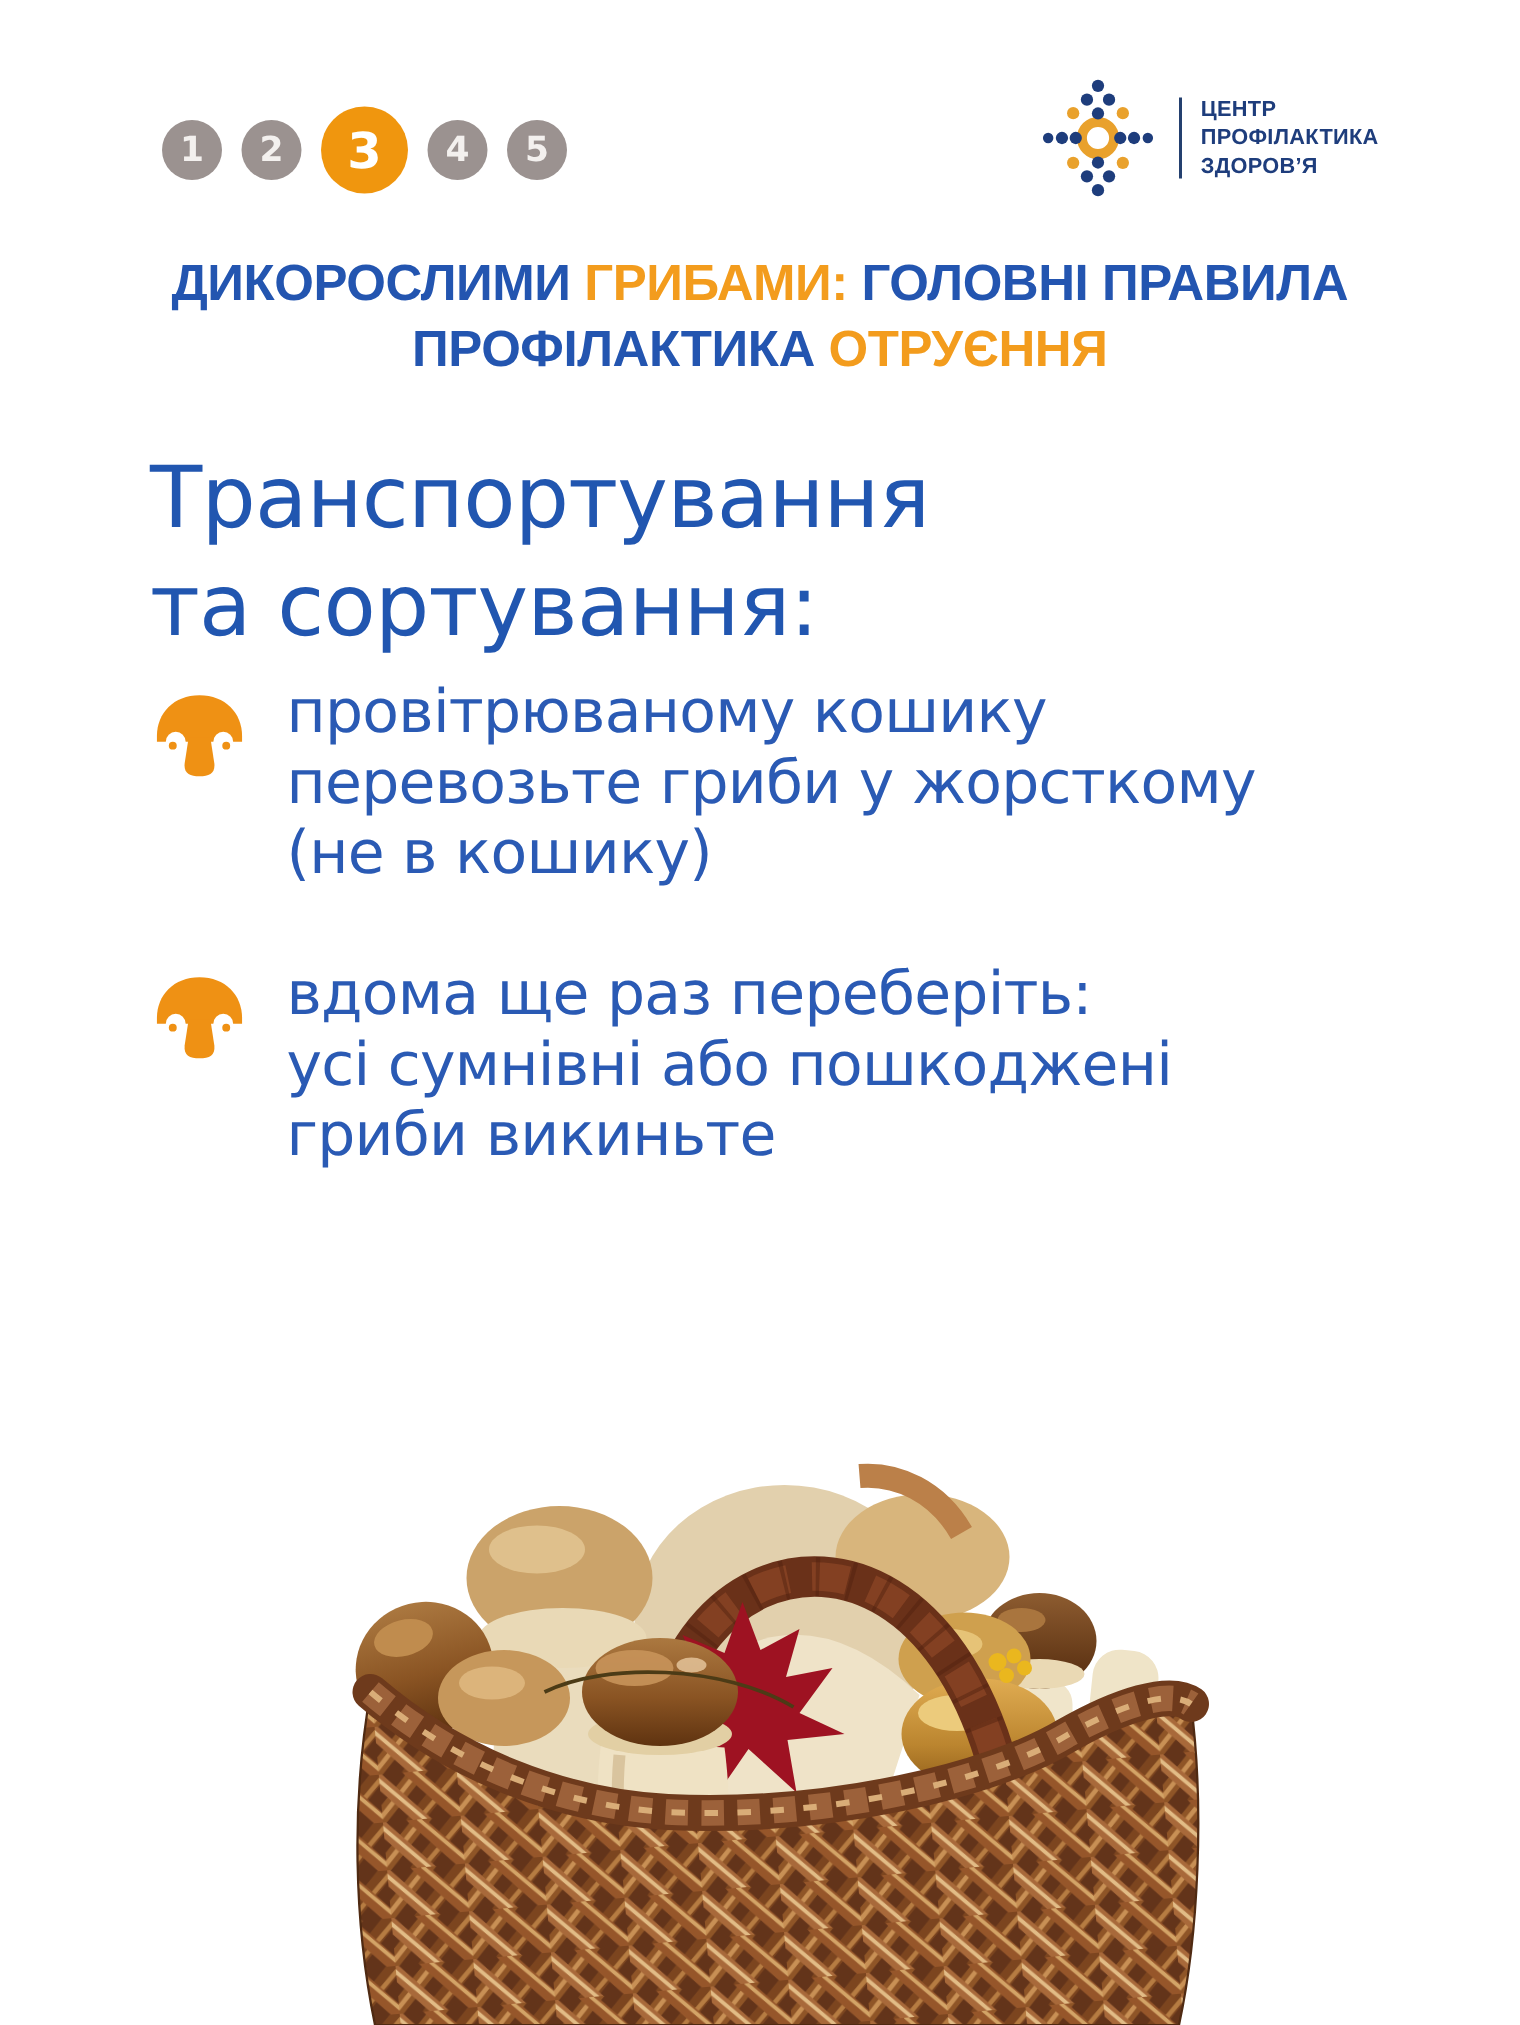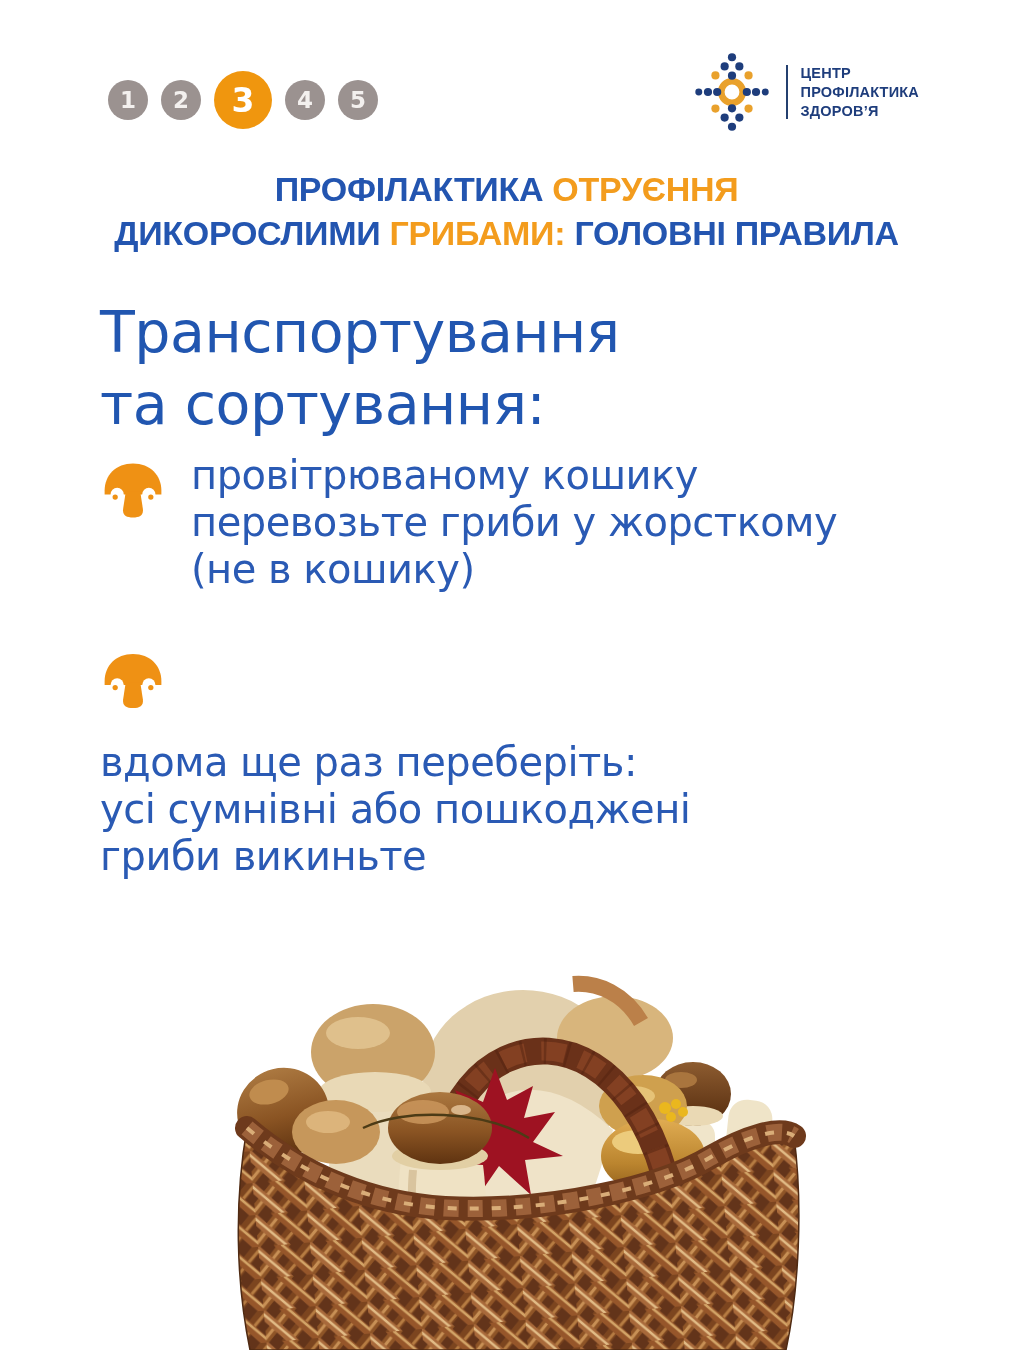--- a/index.html
+++ b/index.html
@@ -34,21 +34,21 @@
   .title .blue{color:var(--title-blue);}
   .title .orange{color:var(--accent-orange);}
 
   
   .heading{position:absolute;left:100px;top:296px;color:var(--heading-blue);
     font-weight:normal;font-size:57px;line-height:72px;letter-spacing:-0.5px;}
 
   
   .bullet{position:absolute;left:100px;display:flex;gap:25px;}
   .bullet-1{top:452px;}
-  .bullet-2{top:640px;flex-direction:column;}
+  .bullet-2{top:640px;}
   .bullet-icon{width:66px;height:61px;flex:0 0 66px;margin-top:8px;color:var(--icon-orange);}
   .bullet-text{color:var(--body-blue);font-size:40px;line-height:47px;letter-spacing:-0.5px;white-space:nowrap;}
 
   
   .photo{position:absolute;left:233px;top:960px;width:574px;height:390px;}
   .photo svg{display:block;width:574px;height:390px;}
 </style>
 </head>
 <body>
 
@@ -90,22 +90,22 @@
     </svg>
     <div class="logo-sep"></div>
     <div class="logo-text">
       <div>ЦЕНТР</div>
       <div>ПРОФІЛАКТИКА</div>
       <div>ЗДОРОВ’Я</div>
     </div>
   </div>
 
   <div class="title">
+    <div><span class="blue">ДИКОРОСЛИМИ </span><span class="orange">ГРИБАМИ: </span><span class="blue">ГОЛОВНІ ПРАВИЛА</span></div>
     <div><span class="blue">ПРОФІЛАКТИКА </span><span class="orange">ОТРУЄННЯ</span></div>
-    <div><span class="blue">ДИКОРОСЛИМИ </span><span class="orange">ГРИБАМИ: </span><span class="blue">ГОЛОВНІ ПРАВИЛА</span></div>
   </div>
 
   <div class="heading">
     <div>Транспортування</div>
     <div>та сортування:</div>
   </div>
 
   <div class="bullet bullet-1">
     <svg class="bullet-icon" viewBox="0 0 100 92">
       <path d="M50,5 C24,5 7,23 7,46 L7,52 L93,52 L93,46 C93,23 76,5 50,5 Z" fill="currentColor"></path>

